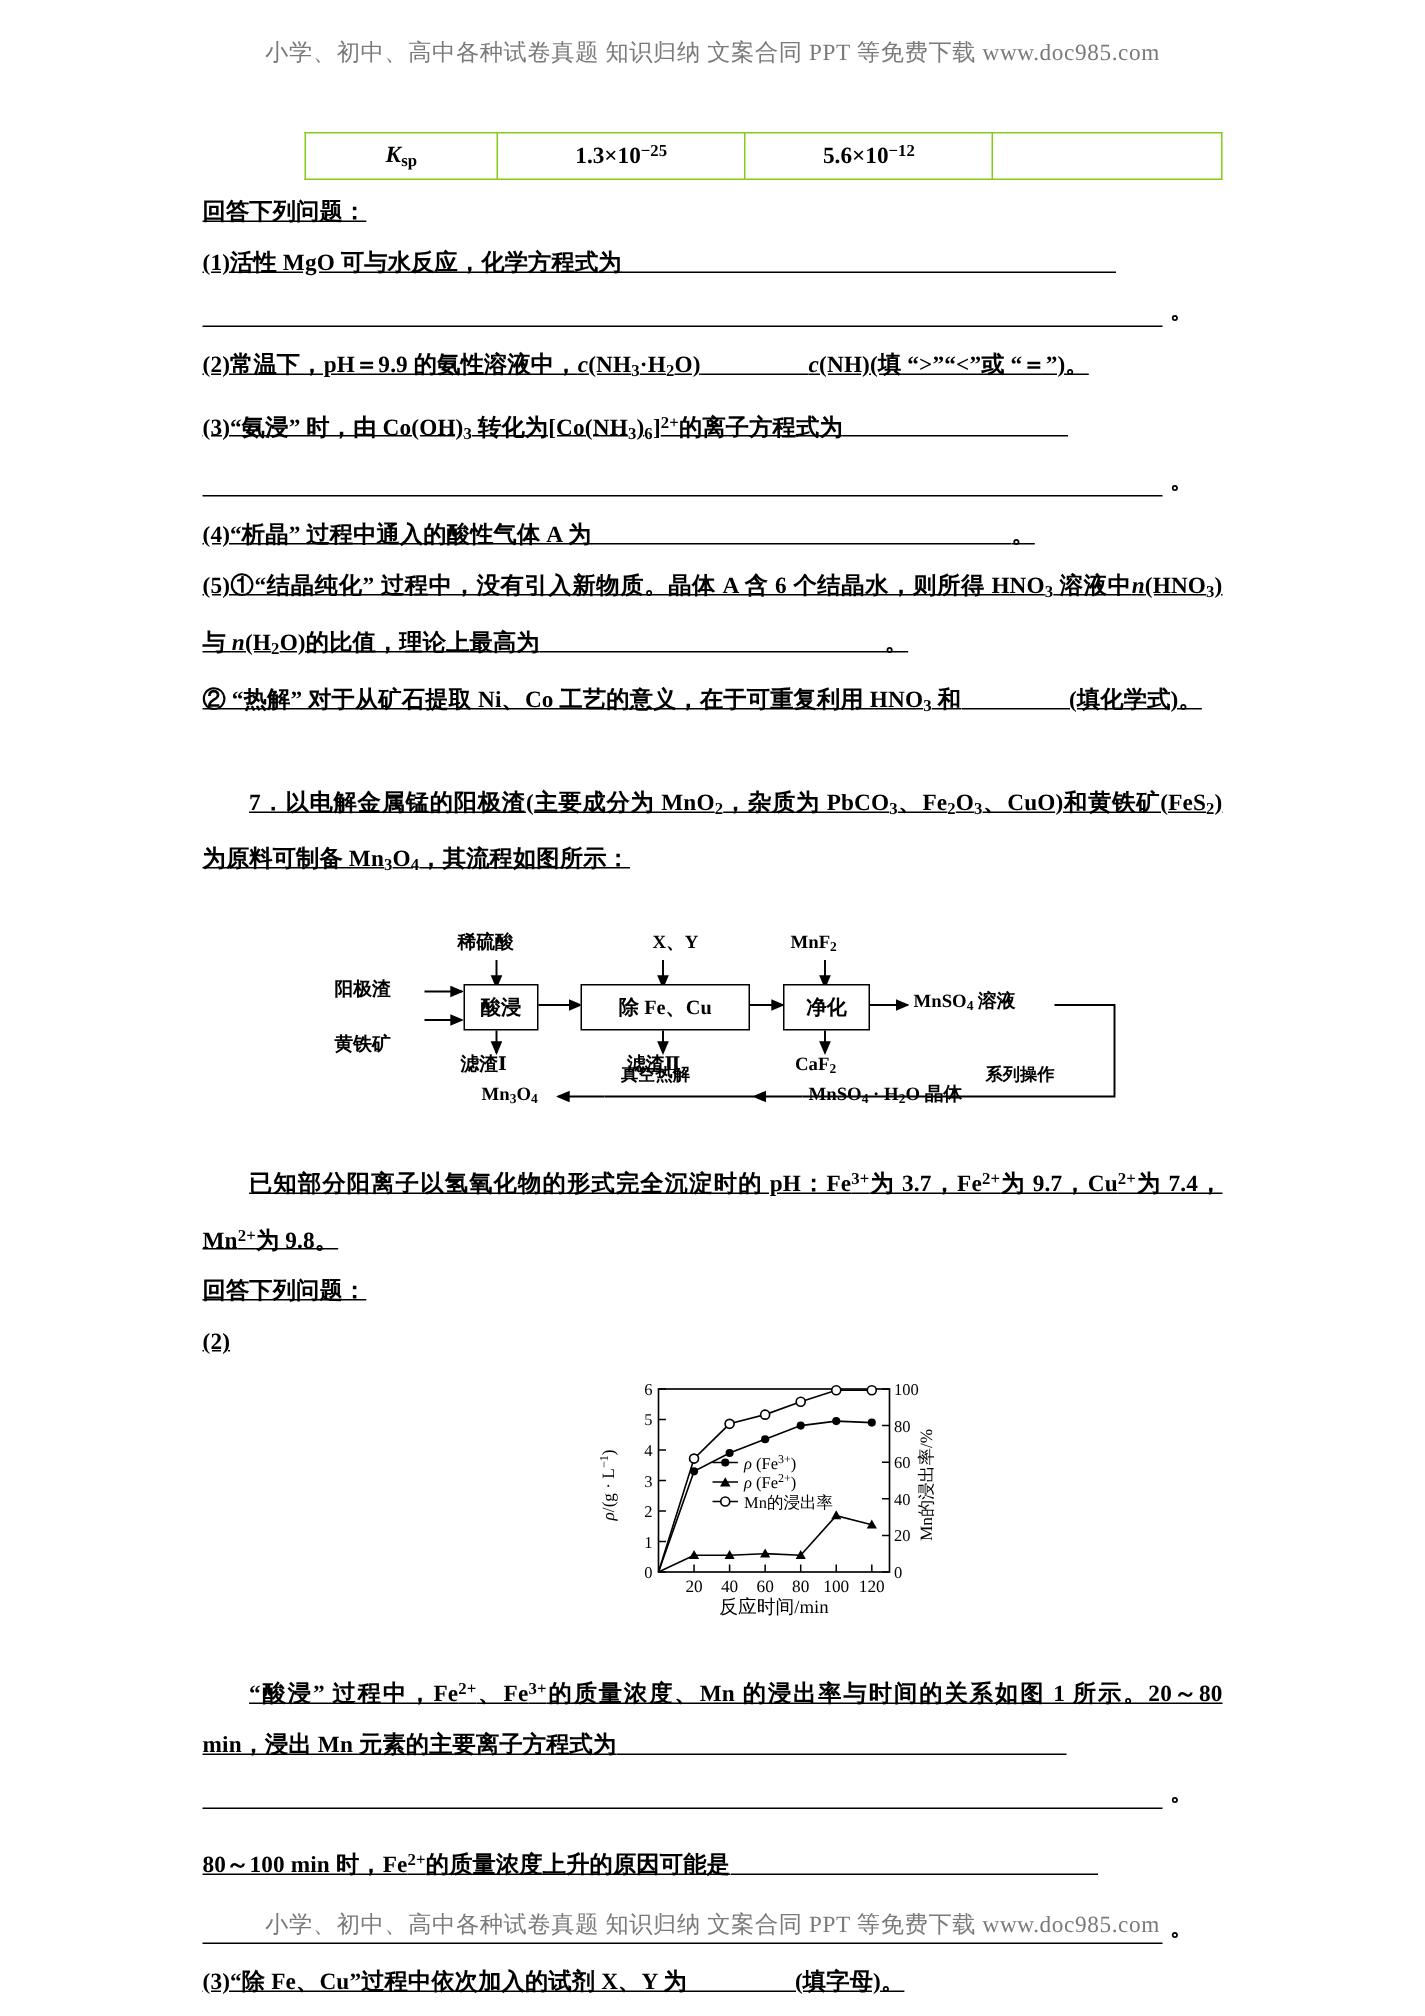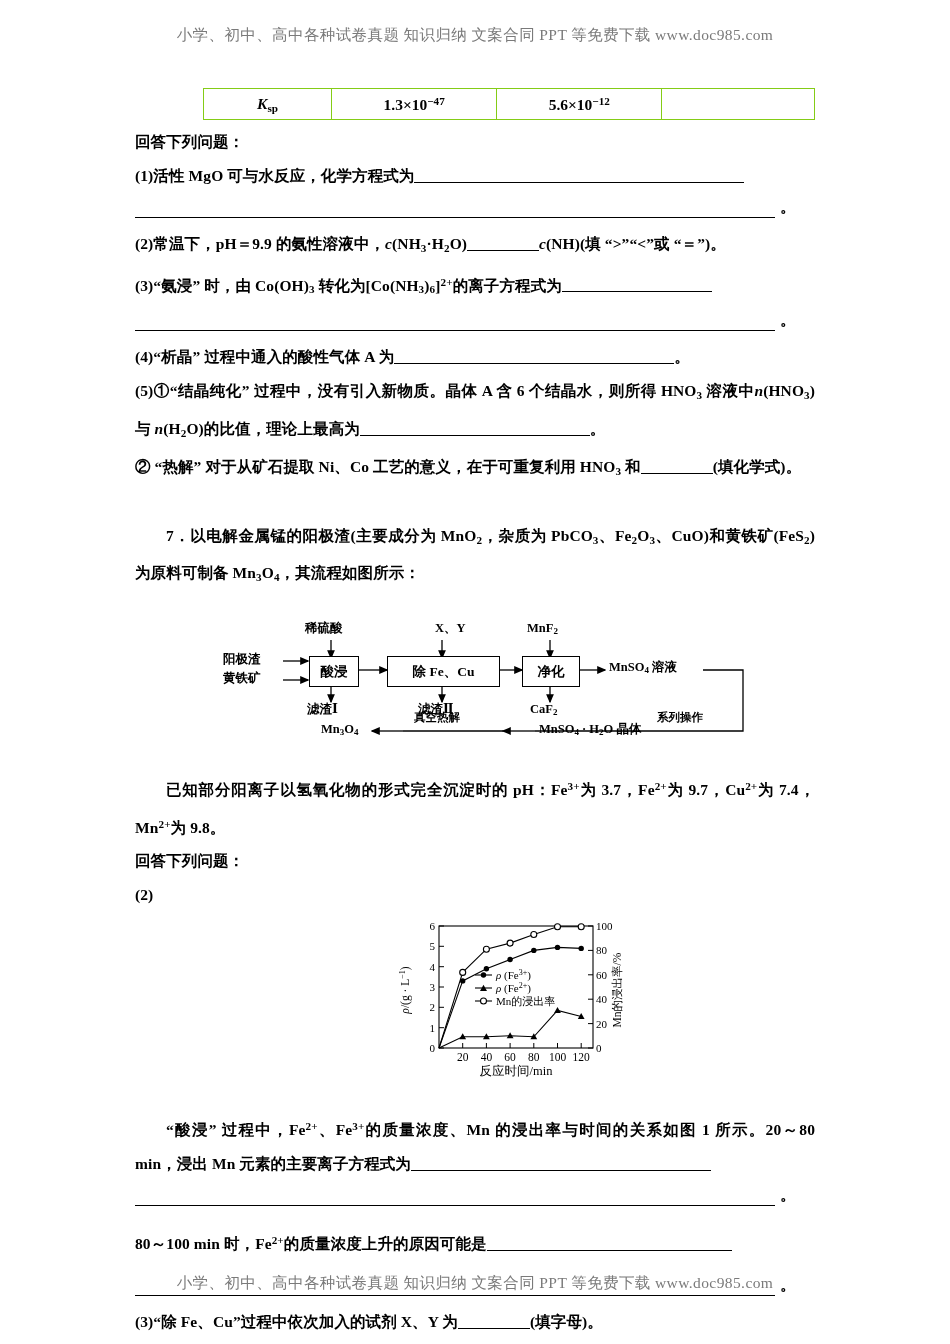--- a/index.html
+++ b/index.html
@@ -41,20 +41,21 @@
   td.c4 { width:144px; }
 
   
   p {
     margin:0 0 0 0;
     font-size:15.5px;
     font-weight:bold;
     line-height:34px;
     text-align:justify;
     letter-spacing:0.1px;
+    text-decoration:underline;
   }
   p.ind { text-indent:2em;margin-top:31px; }
   .fill { display:inline-block; border-bottom:1px solid #000; vertical-align:-2px; }
   .rowblank { margin:0; height:34px; position:relative; }
   .rowblank .ln { position:absolute; left:0; bottom:9px; border-bottom:1px solid #000; }
   .rowblank .dot { position:absolute; bottom:9px; font-size:15.5px; font-weight:bold; }
   sub { font-size:0.72em; vertical-align:-0.25em; }
   sup { font-size:0.72em; vertical-align:0.42em; }
   .it { font-style:italic; }
 
@@ -86,21 +87,21 @@
 
   <div class="watermark wm-top">小学、初中、高中各种试卷真题 知识归纳 文案合同 PPT 等免费下载  www.doc985.com</div>
   <div class="watermark wm-bottom">小学、初中、高中各种试卷真题 知识归纳 文案合同 PPT 等免费下载  www.doc985.com</div>
 
   <div class="content">
 
     <table class="ksp">
       <tbody>
           <tr>
         <td class="c1"><span class="it">K</span><sub>sp</sub></td>
-        <td class="c2">1.3×10<sup>−47</sup></td>
+        <td class="c2">1.3×10<sup>−25</sup></td>
         <td class="c3">5.6×10<sup>−12</sup></td>
         <td class="c4"></td>
       </tr>
     </tbody>
       </table>
 
     <p>回答下列问题：</p>
 
     <p>(1)活性 MgO 可与水反应，化学方程式为<span class="fill" style="width:330px"></span></p>
     <div class="rowblank">
@@ -146,21 +147,21 @@
           <line x1="400" y1="133" x2="368" y2="133"></line>
           <line x1="268" y1="133" x2="237" y2="133"></line>
         </g>
         <g stroke="#000" stroke-width="1.3" fill="none">
           <path d="M568 72 L608 72 L608 133 L400 133"></path>
           <line x1="368" y1="133" x2="268" y2="133"></line>
         </g>
       </svg>
 
       <span class="lbl" style="left:88px; top:55px;">阳极渣</span>
-      <span class="lbl" style="left:88px; top:74px;">黄铁矿</span>
+      <span class="lbl" style="left:88px; top:92px;">黄铁矿</span>
 
       <span class="lbl" style="left:170px; top:24px;">稀硫酸</span>
       <span class="lbl" style="left:284px; top:24px;margin-left:16px;">X、Y</span>
       <span class="lbl" style="left:392px; top:24px;">MnF<sub>2</sub></span>
 
       <span class="box" style="left:174px; top:58px; width:48px; height:29px;">酸浸</span>
       <span class="box" style="left:252px; top:58px; width:111px; height:29px;">除 Fe、Cu</span>
       <span class="box" style="left:387px; top:58px; width:56px; height:29px;">净化</span>
 
       <span class="lbl" style="left:172px; top:105px;">滤渣Ⅰ</span>

